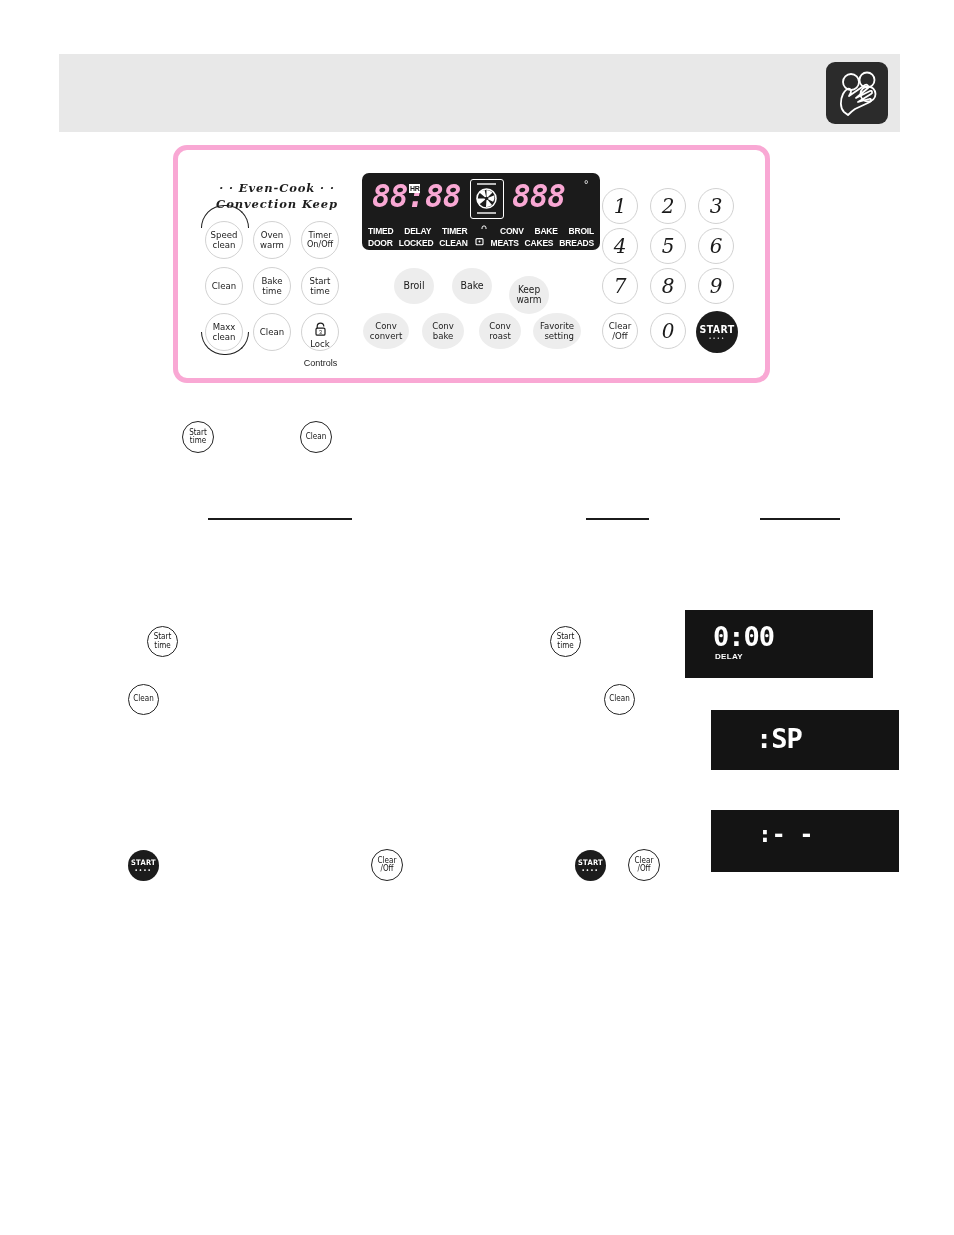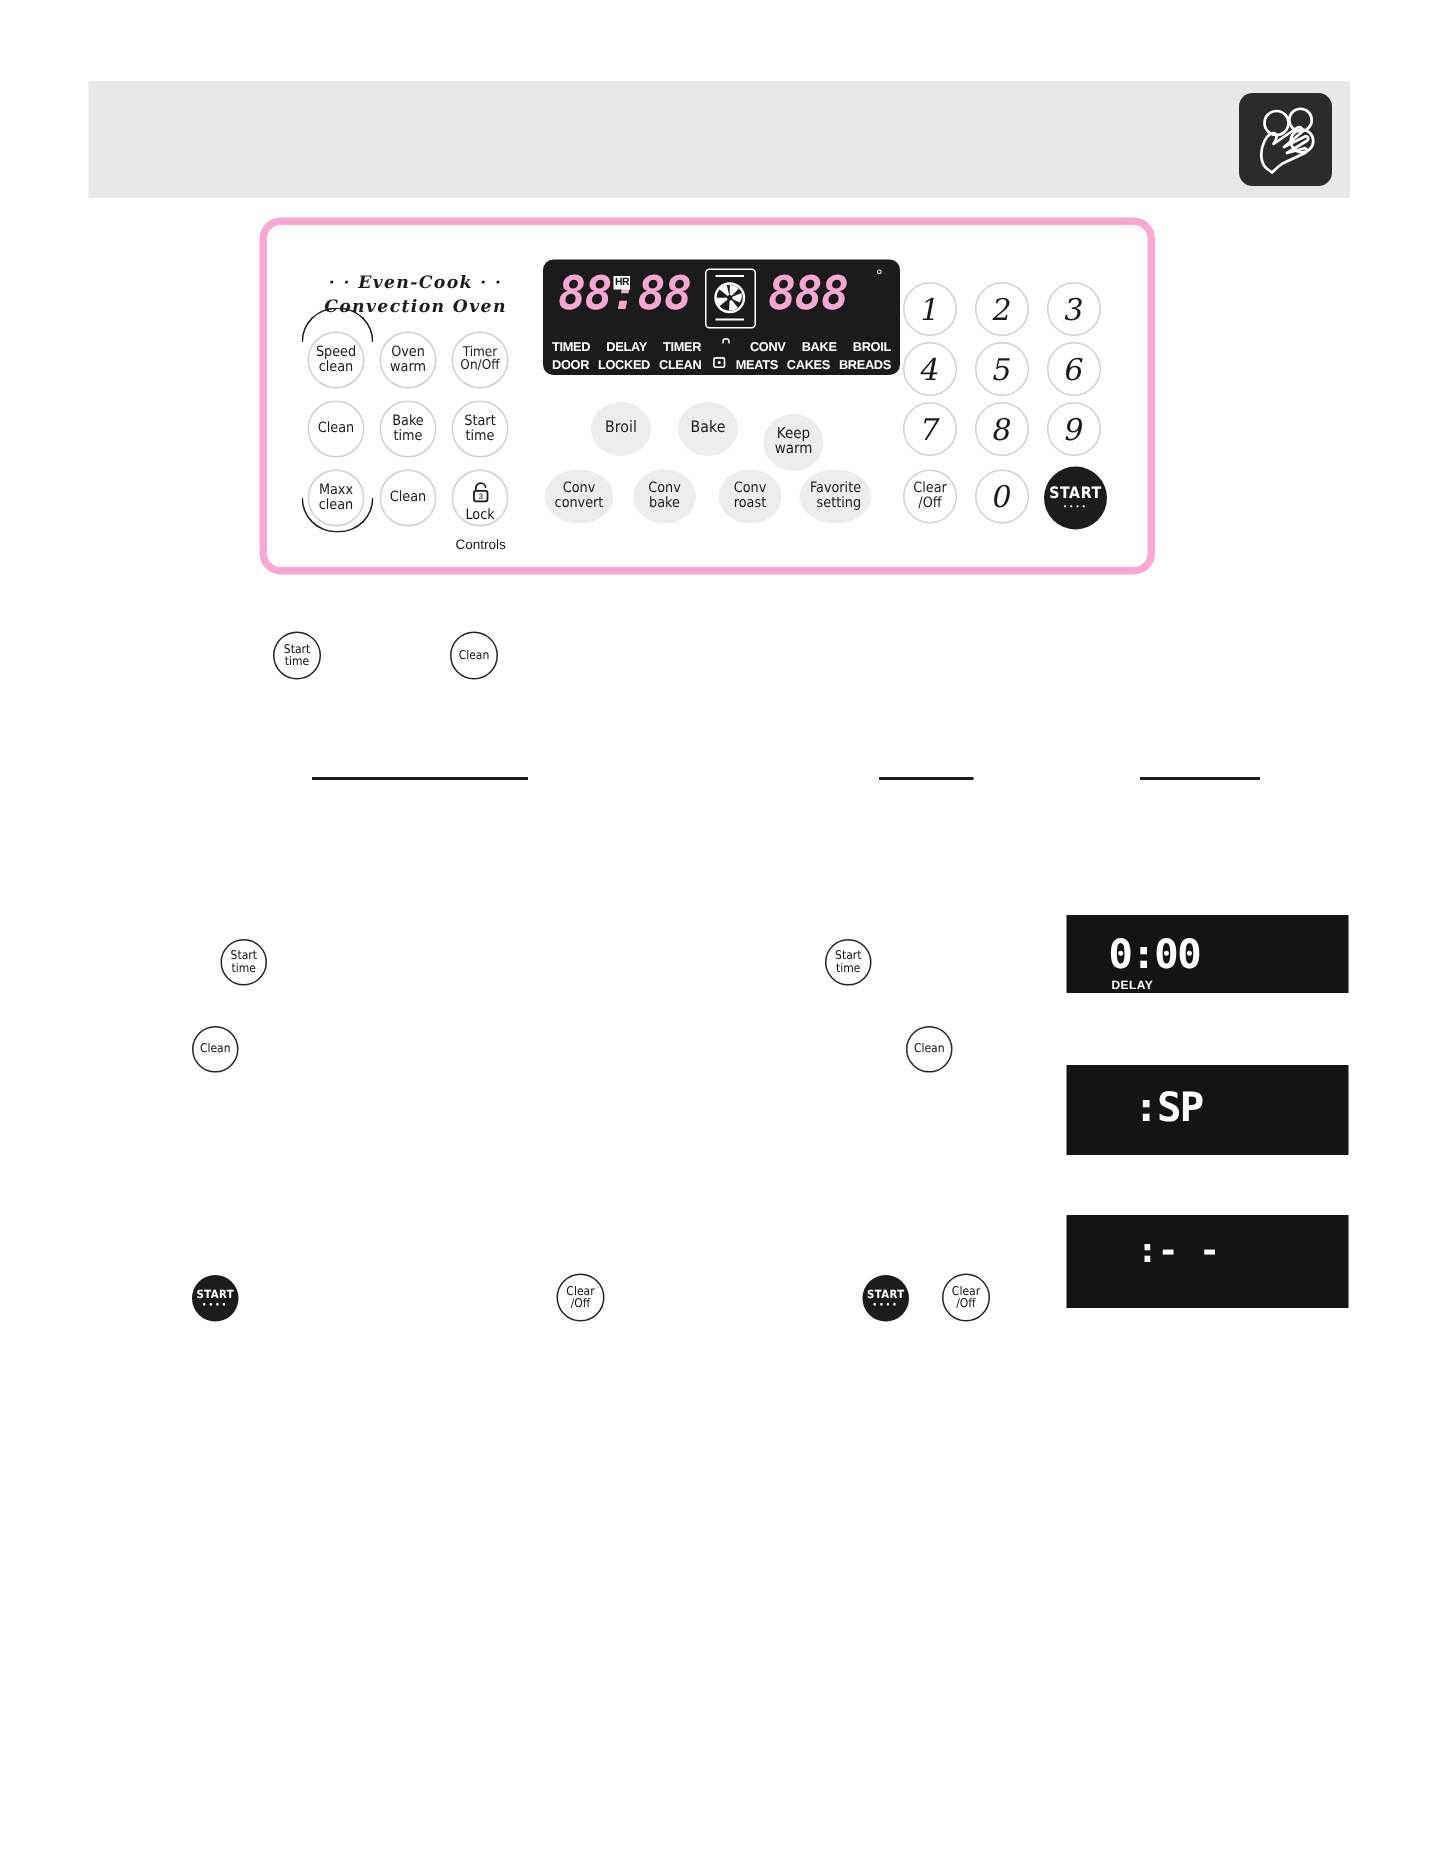--- a/index.html
+++ b/index.html
@@ -288,21 +288,21 @@
       <path d="M18 50 C14 46 14 38 17 32 C19 28 22 26 24 27 C26 28 25 31 23 34
                L39 23 C41 22 43 24 42 26 L30 36 L44 29 C46 28 47 31 45 32 L32 40
                L43 37 C45 36 46 39 44 40 L29 47 C26 49 23 52 22 53 Z" fill="none" stroke="#ffffff" stroke-width="1.8" stroke-linejoin="round"></path>
     </svg>
   </div>
 </div>
 
 <div id="control-panel">
 
   <div class="brand-line" id="brand-line-1">· · Even-Cook · ·</div>
-  <div class="brand-line" id="brand-line-2">Convection Oven</div>
+  <div class="brand-line" id="brand-line-2">Convection Keep</div>
 
   <div class="arc" style="left:23px; top:55px;"></div>
   <div class="key key-outline fn-key" style="left:27px; top:71px;">
     <span class="key-label">
       <span>Speed</span><br>
       <span>clean</span>
     </span>
   </div>
 
   <div class="key key-outline fn-key" style="left:75px; top:71px;">
@@ -545,21 +545,21 @@
   <span class="key-label">START</span>
   <span class="start-dots">••••</span>
 </div>
 <div class="inline-key" style="left:628px; top:849px; width:32px; height:32px;">
   <span class="key-label">
     <span>Clear</span><br>
     <span>/Off</span>
   </span>
 </div>
 
-<div class="panel" style="left:711px; top:610px; width:188px; height:52px;">
+<div class="panel" style="left:685px; top:610px; width:188px; height:68px;">
   <div class="panel-clock" style="left:28px; top:11px; font-size:27px;">0:00</div>
   <div class="panel-sub" style="left:30px; top:42px;">DELAY</div>
 </div>
 
 <div class="panel" style="left:711px; top:710px; width:188px; height:60px;">
   <div class="panel-clock" style="left:45px; top:13px; font-size:27px;">:SP</div>
 </div>
 
 <div class="panel" style="left:711px; top:810px; width:188px; height:62px;">
   <div class="panel-clock" style="left:47px; top:11px; font-size:23px; letter-spacing:0;">:- -</div>

